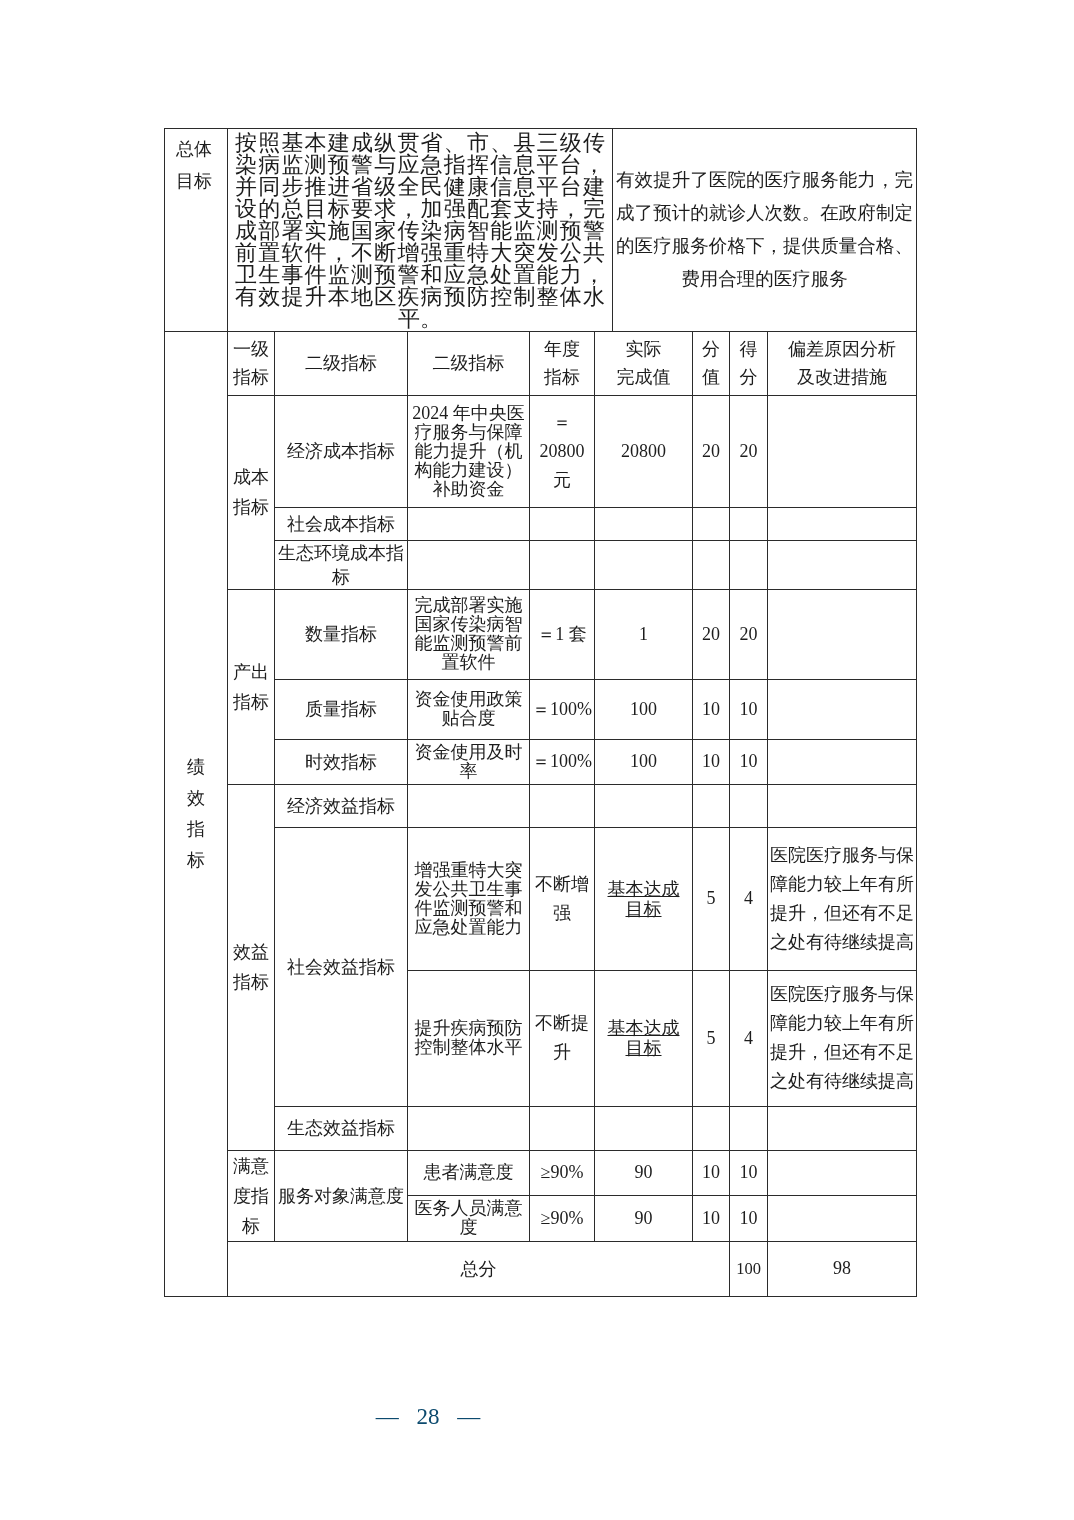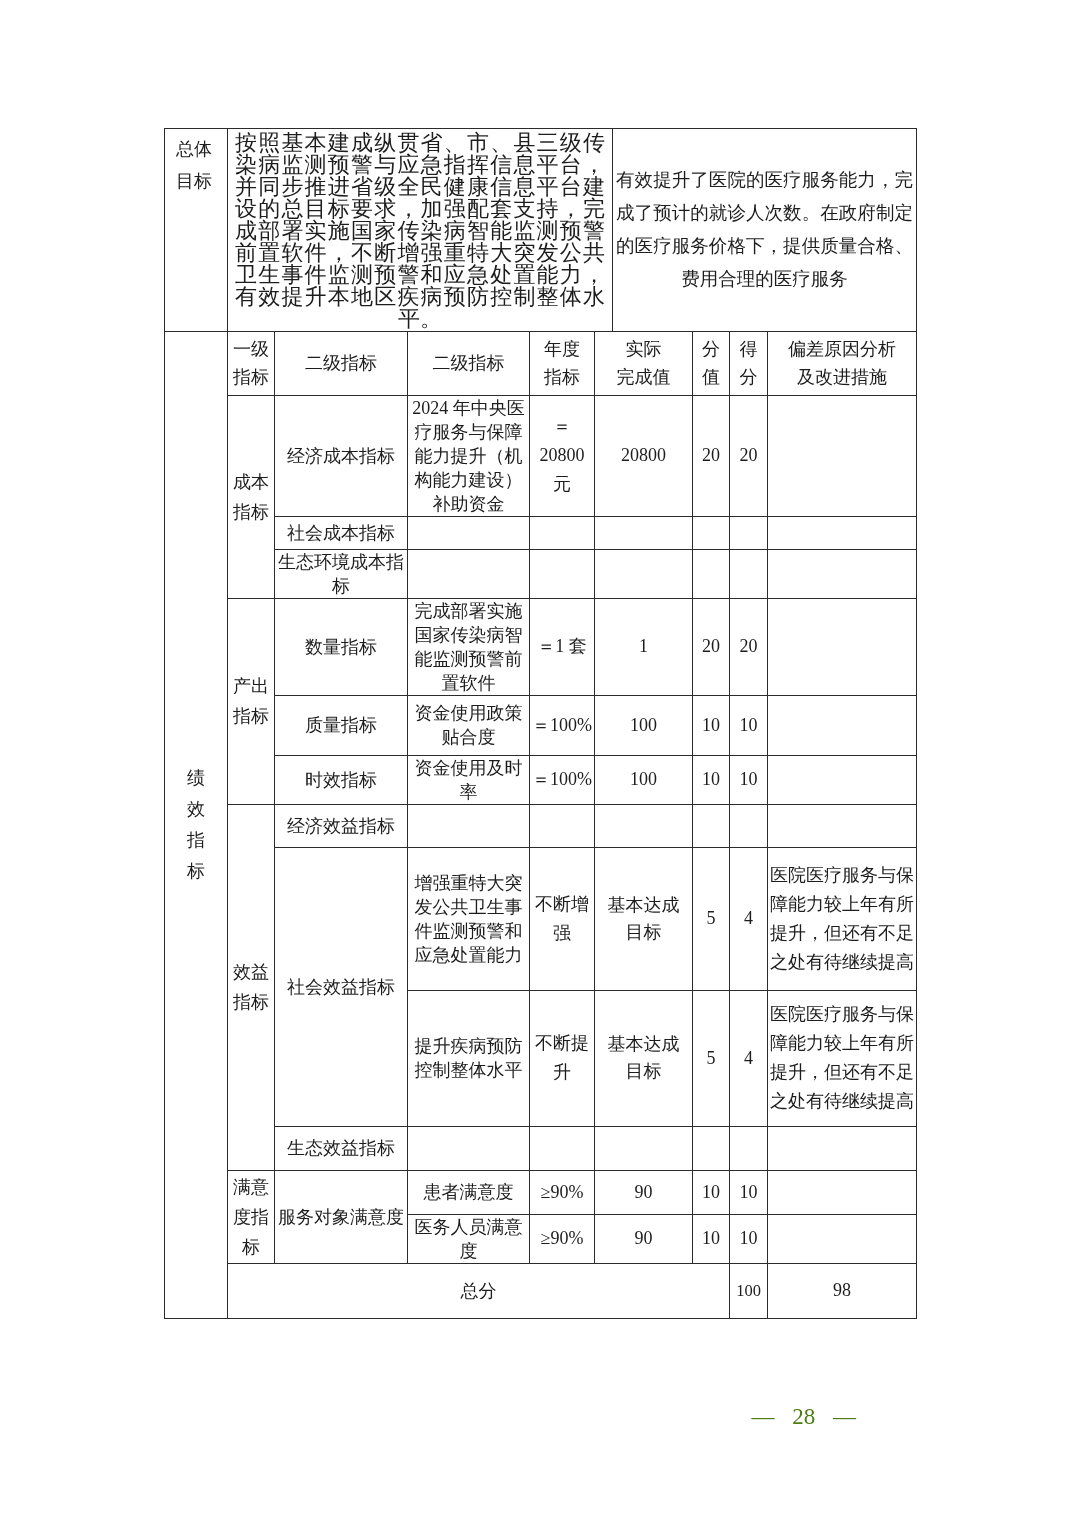--- a/index.html
+++ b/index.html
@@ -18,30 +18,30 @@
   .top .c-goal{font-size:22px;line-height:22px;padding:3px 7px 0 7px;text-align:justify;text-align-last:center;}
   .top .c-result{vertical-align:middle;font-size:18.5px;line-height:33px;padding:12px 3px;text-align:justify;text-align-last:center;}
 
   
   .main td,.main th{font-size:18px;font-weight:normal;text-align:center;vertical-align:middle;padding:0 2px;}
   .pre{white-space:pre-line;}
   .v-label{font-size:19px;line-height:31px;white-space:pre-line;}
   .grp{font-size:18px;line-height:30px;white-space:pre-line;}
   .hdr{line-height:28px;white-space:pre-line;}
   .l2{font-size:16.8px;padding:0;}
-  .l3{font-size:16.5px;line-height:24px;text-align:left;padding:2px 4px;margin-top:32px;}
+  .l3{font-size:16.5px;line-height:19px;text-align:left;padding:2px 4px;margin-top:32px;}
   .ann{font-size:18.5px;line-height:29px;white-space:pre-line;}
-  .act{font-size:18.5px;line-height:27px;white-space:pre-line;}
+  .act{font-size:18.5px;line-height:20px;white-space:pre-line;text-decoration:underline;}
   .num{font-size:18.5px;}
   .dev{font-size:19.3px;line-height:29px;text-align:justify;text-align-last:center;padding:2px 5px;}
   .total-label{font-size:18.5px;}
 
   .footer{
-    position:absolute;top:1404px;left:0;width:856px;text-align:right;
-    font-size:23px;color:#4d7c0f;word-spacing:12px;
+    position:absolute;top:1404px;left:0;width:856px;text-align:center;
+    font-size:23px;color:#0c4a6e;word-spacing:12px;
   }
 </style>
 </head>
 <body>
 
 <div class="doc">
 
   <table class="top">
     <colgroup>
         <col style="width:63px">

